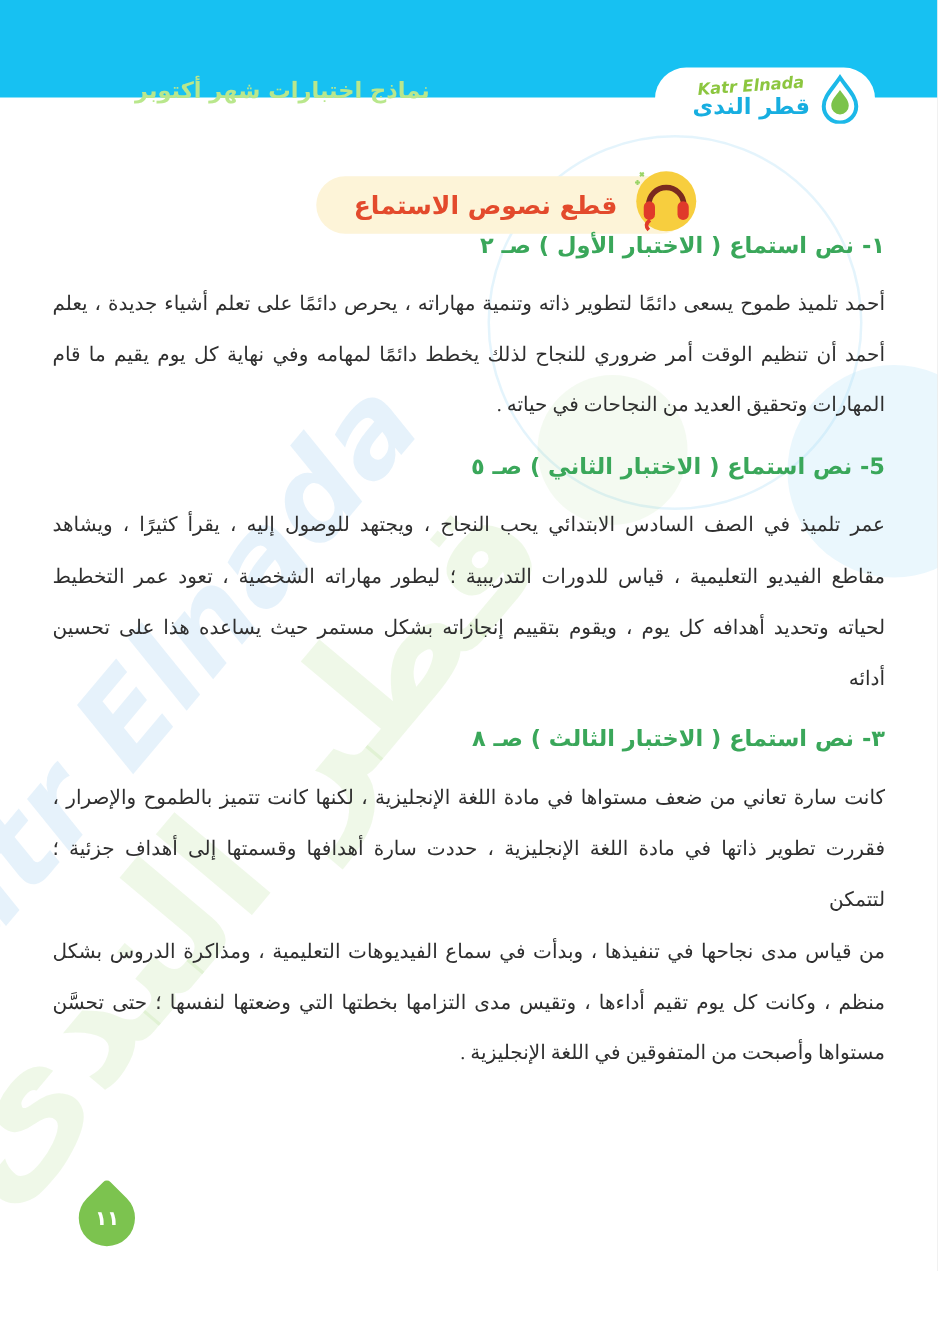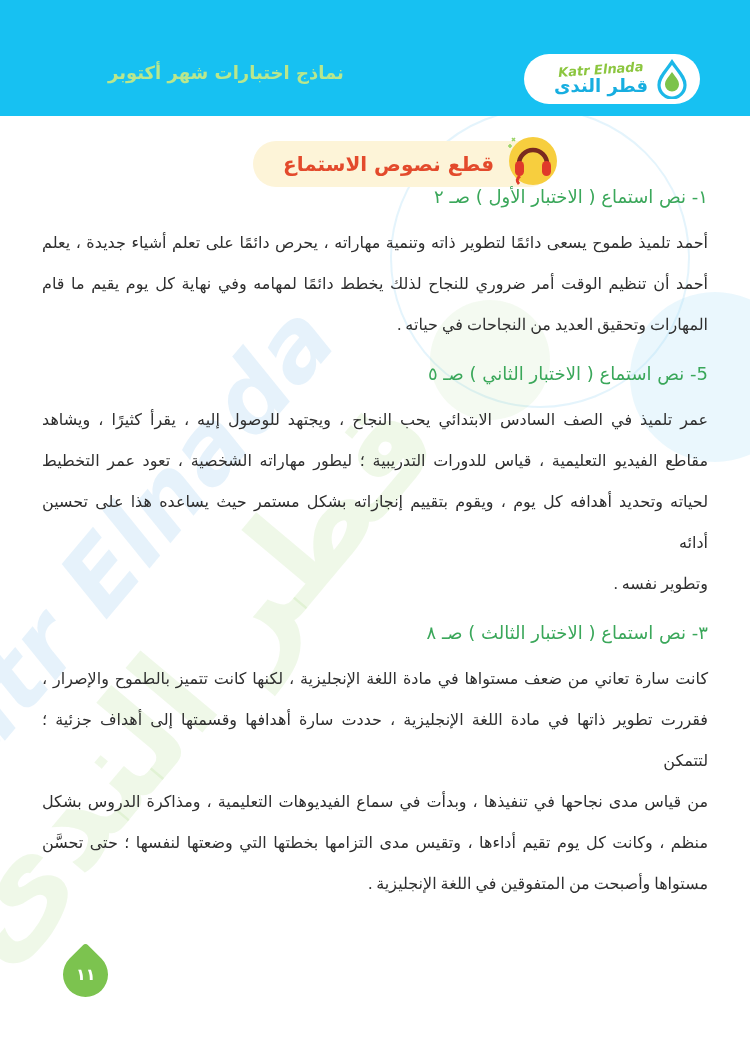--- a/index.html
+++ b/index.html
@@ -22,21 +22,21 @@
   .wm-arabic{font-size:132px;font-weight:bold;color:rgba(150,205,100,0.15);
     white-space:nowrap;direction:rtl;}
   .deco{position:absolute;border-radius:50%;pointer-events:none;}
   .deco-ring{width:300px;height:300px;left:390px;top:108px;
     border:2px solid rgba(130,205,240,0.22);}
   .deco-blob1{width:170px;height:170px;right:-50px;top:292px;
     background:rgba(170,225,248,0.25);}
   .deco-blob2{width:120px;height:120px;left:430px;top:300px;
     background:rgba(150,210,120,0.10);}
   
-  .band{position:absolute;left:0;top:0;right:0;height:116px;
+  .band{position:absolute;left:0;top:0;right:0;height:78px;
     background:var(--band_blue);}
   .band-title{position:absolute;left:108px;top:62px;font-size:18px;
     font-weight:bold;color:var(--header_text);direction:rtl;}
   .logo-pill{position:absolute;right:50px;top:54px;width:176px;height:50px;
     background:#ffffff;border-radius:26px;display:flex;align-items:center;
     justify-content:flex-end;padding:3px 8px 3px 14px;gap:4px;}
   .logo-text{display:flex;flex-direction:column;align-items:center;line-height:1;}
   .logo-latin{font-size:13px;font-style:italic;font-weight:bold;
     color:var(--logo_green);transform:rotate(-4deg);}
   .logo-arabic{font-size:18px;font-weight:bold;color:var(--logo_teal);
@@ -46,21 +46,21 @@
     align-items:center;}
   .title-pill{background:var(--pill_cream);border-radius:24px;height:46px;
     display:flex;align-items:center;padding:0 58px 0 30px;margin-top:8px;}
   .title-pill span{font-size:20px;font-weight:bold;color:var(--title_red);
     direction:rtl;white-space:nowrap;}
   .hp-icon{width:56px;height:56px;margin-left:-48px;position:relative;}
   
   .content{position:absolute;top:184px;left:0;right:0;padding:0 42px;
     direction:rtl;}
   .section{margin-bottom:16px;}
-  .section h2{font-size:18px;font-weight:normal;color:var(--heading_green);
+  .section h2{font-size:18px;font-weight:bold;color:var(--heading_green);
     line-height:26px;margin:0 0 12px;}
   .ln{font-size:16px;line-height:41px;text-align:justify;
     text-align-last:justify;color:var(--body_text);}
   .ln.last{text-align-last:right;font-family:Liberation Serif, serif;}
   
   .page-drop{position:absolute;left:63px;top:952px;width:45px;height:45px;
     background:var(--drop_green);border-radius:4px 50% 50% 50%;
     transform:rotate(45deg);display:flex;align-items:center;justify-content:center;}
   .page-drop span{transform:rotate(-45deg);color:#ffffff;font-size:16px;
     font-weight:bold;}
@@ -116,21 +116,20 @@
         <div class="ln last">المهارات وتحقيق العديد من النجاحات في حياته .</div>
       </div>
     </section>
 
     <section class="section">
       <h2>5- نص استماع ( الاختبار الثاني ) صـ ٥</h2>
       <div class="para">
         <div class="ln">عمر تلميذ في الصف السادس الابتدائي يحب النجاح ، ويجتهد للوصول إليه ، يقرأ كثيرًا ، ويشاهد</div>
         <div class="ln">مقاطع الفيديو التعليمية ، قياس للدورات التدريبية ؛ ليطور مهاراته الشخصية ، تعود عمر التخطيط</div>
         <div class="ln">لحياته وتحديد أهدافه كل يوم ، ويقوم بتقييم إنجازاته بشكل مستمر حيث يساعده هذا على تحسين أدائه</div>
-        <div class="ln last">وتطوير نفسه .</div>
       </div>
     </section>
 
     <section class="section">
       <h2>٣- نص استماع ( الاختبار الثالث ) صـ ٨</h2>
       <div class="para">
         <div class="ln">كانت سارة تعاني من ضعف مستواها في مادة اللغة الإنجليزية ، لكنها كانت تتميز بالطموح والإصرار ،</div>
         <div class="ln">فقررت تطوير ذاتها في مادة اللغة الإنجليزية ، حددت سارة أهدافها وقسمتها إلى أهداف جزئية ؛ لتتمكن</div>
         <div class="ln">من قياس مدى نجاحها في تنفيذها ، وبدأت في سماع الفيديوهات التعليمية ، ومذاكرة الدروس بشكل</div>
         <div class="ln">منظم ، وكانت كل يوم تقيم أداءها ، وتقيس مدى التزامها بخطتها التي وضعتها لنفسها ؛ حتى تحسَّن</div>

